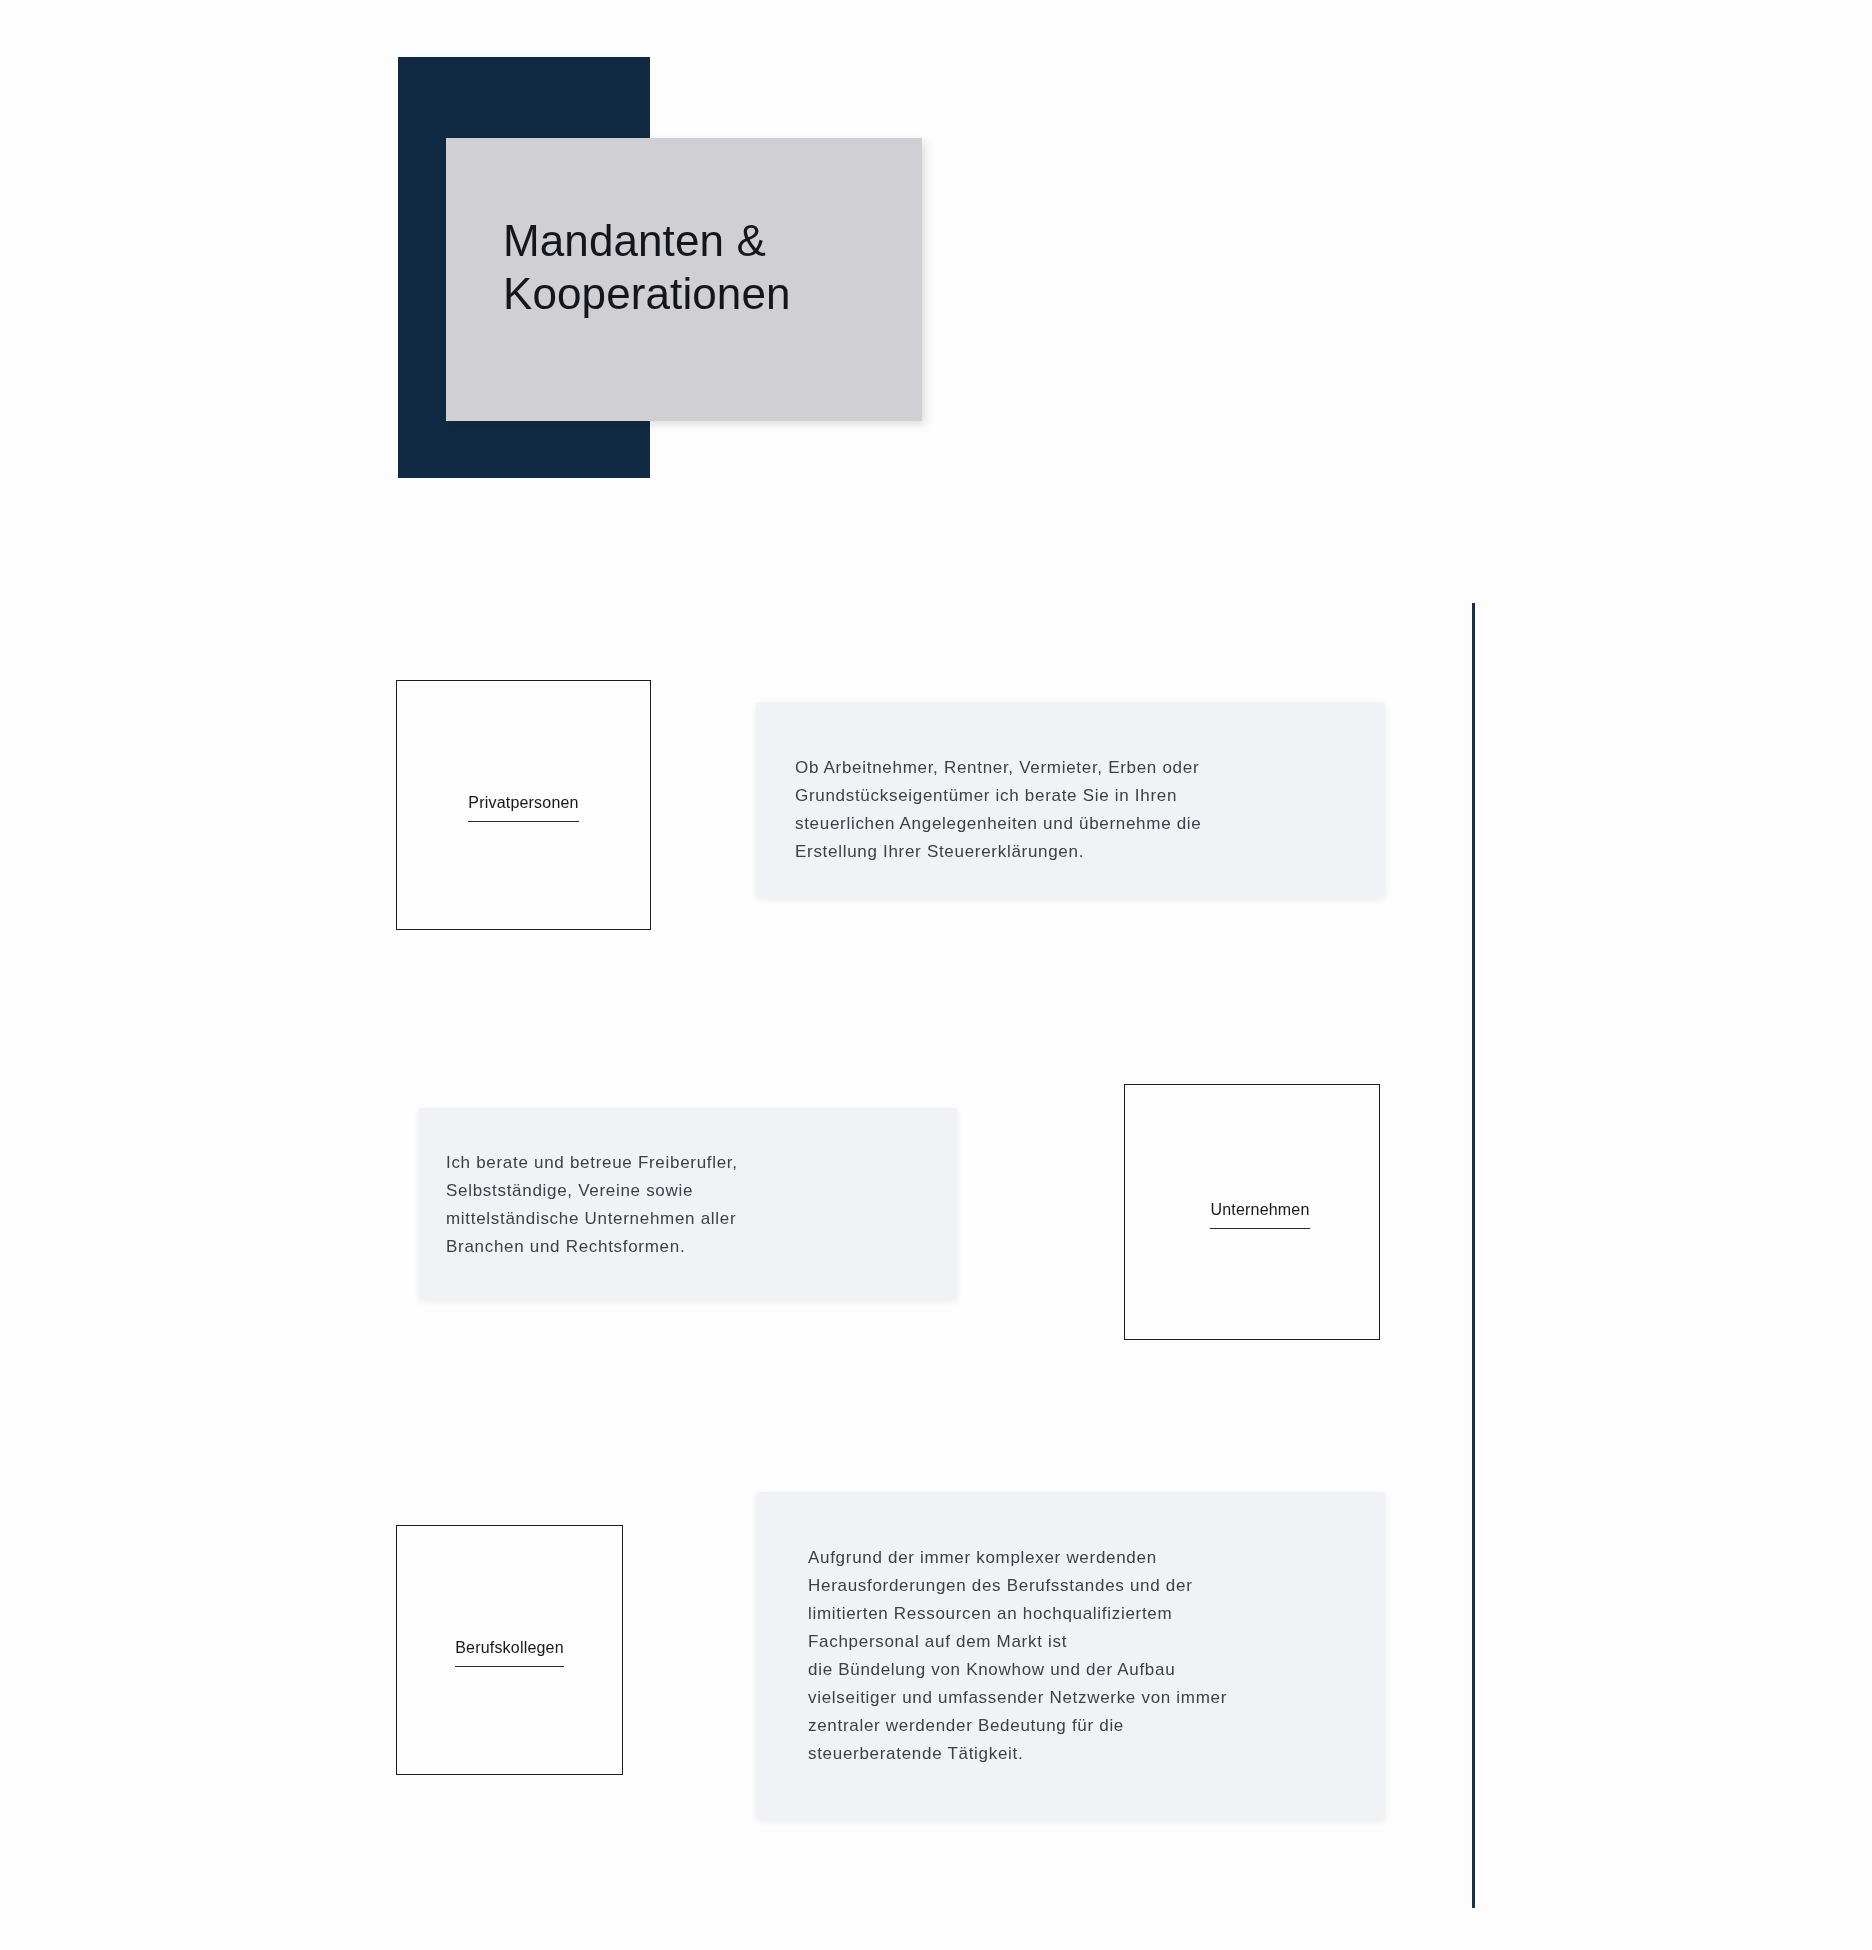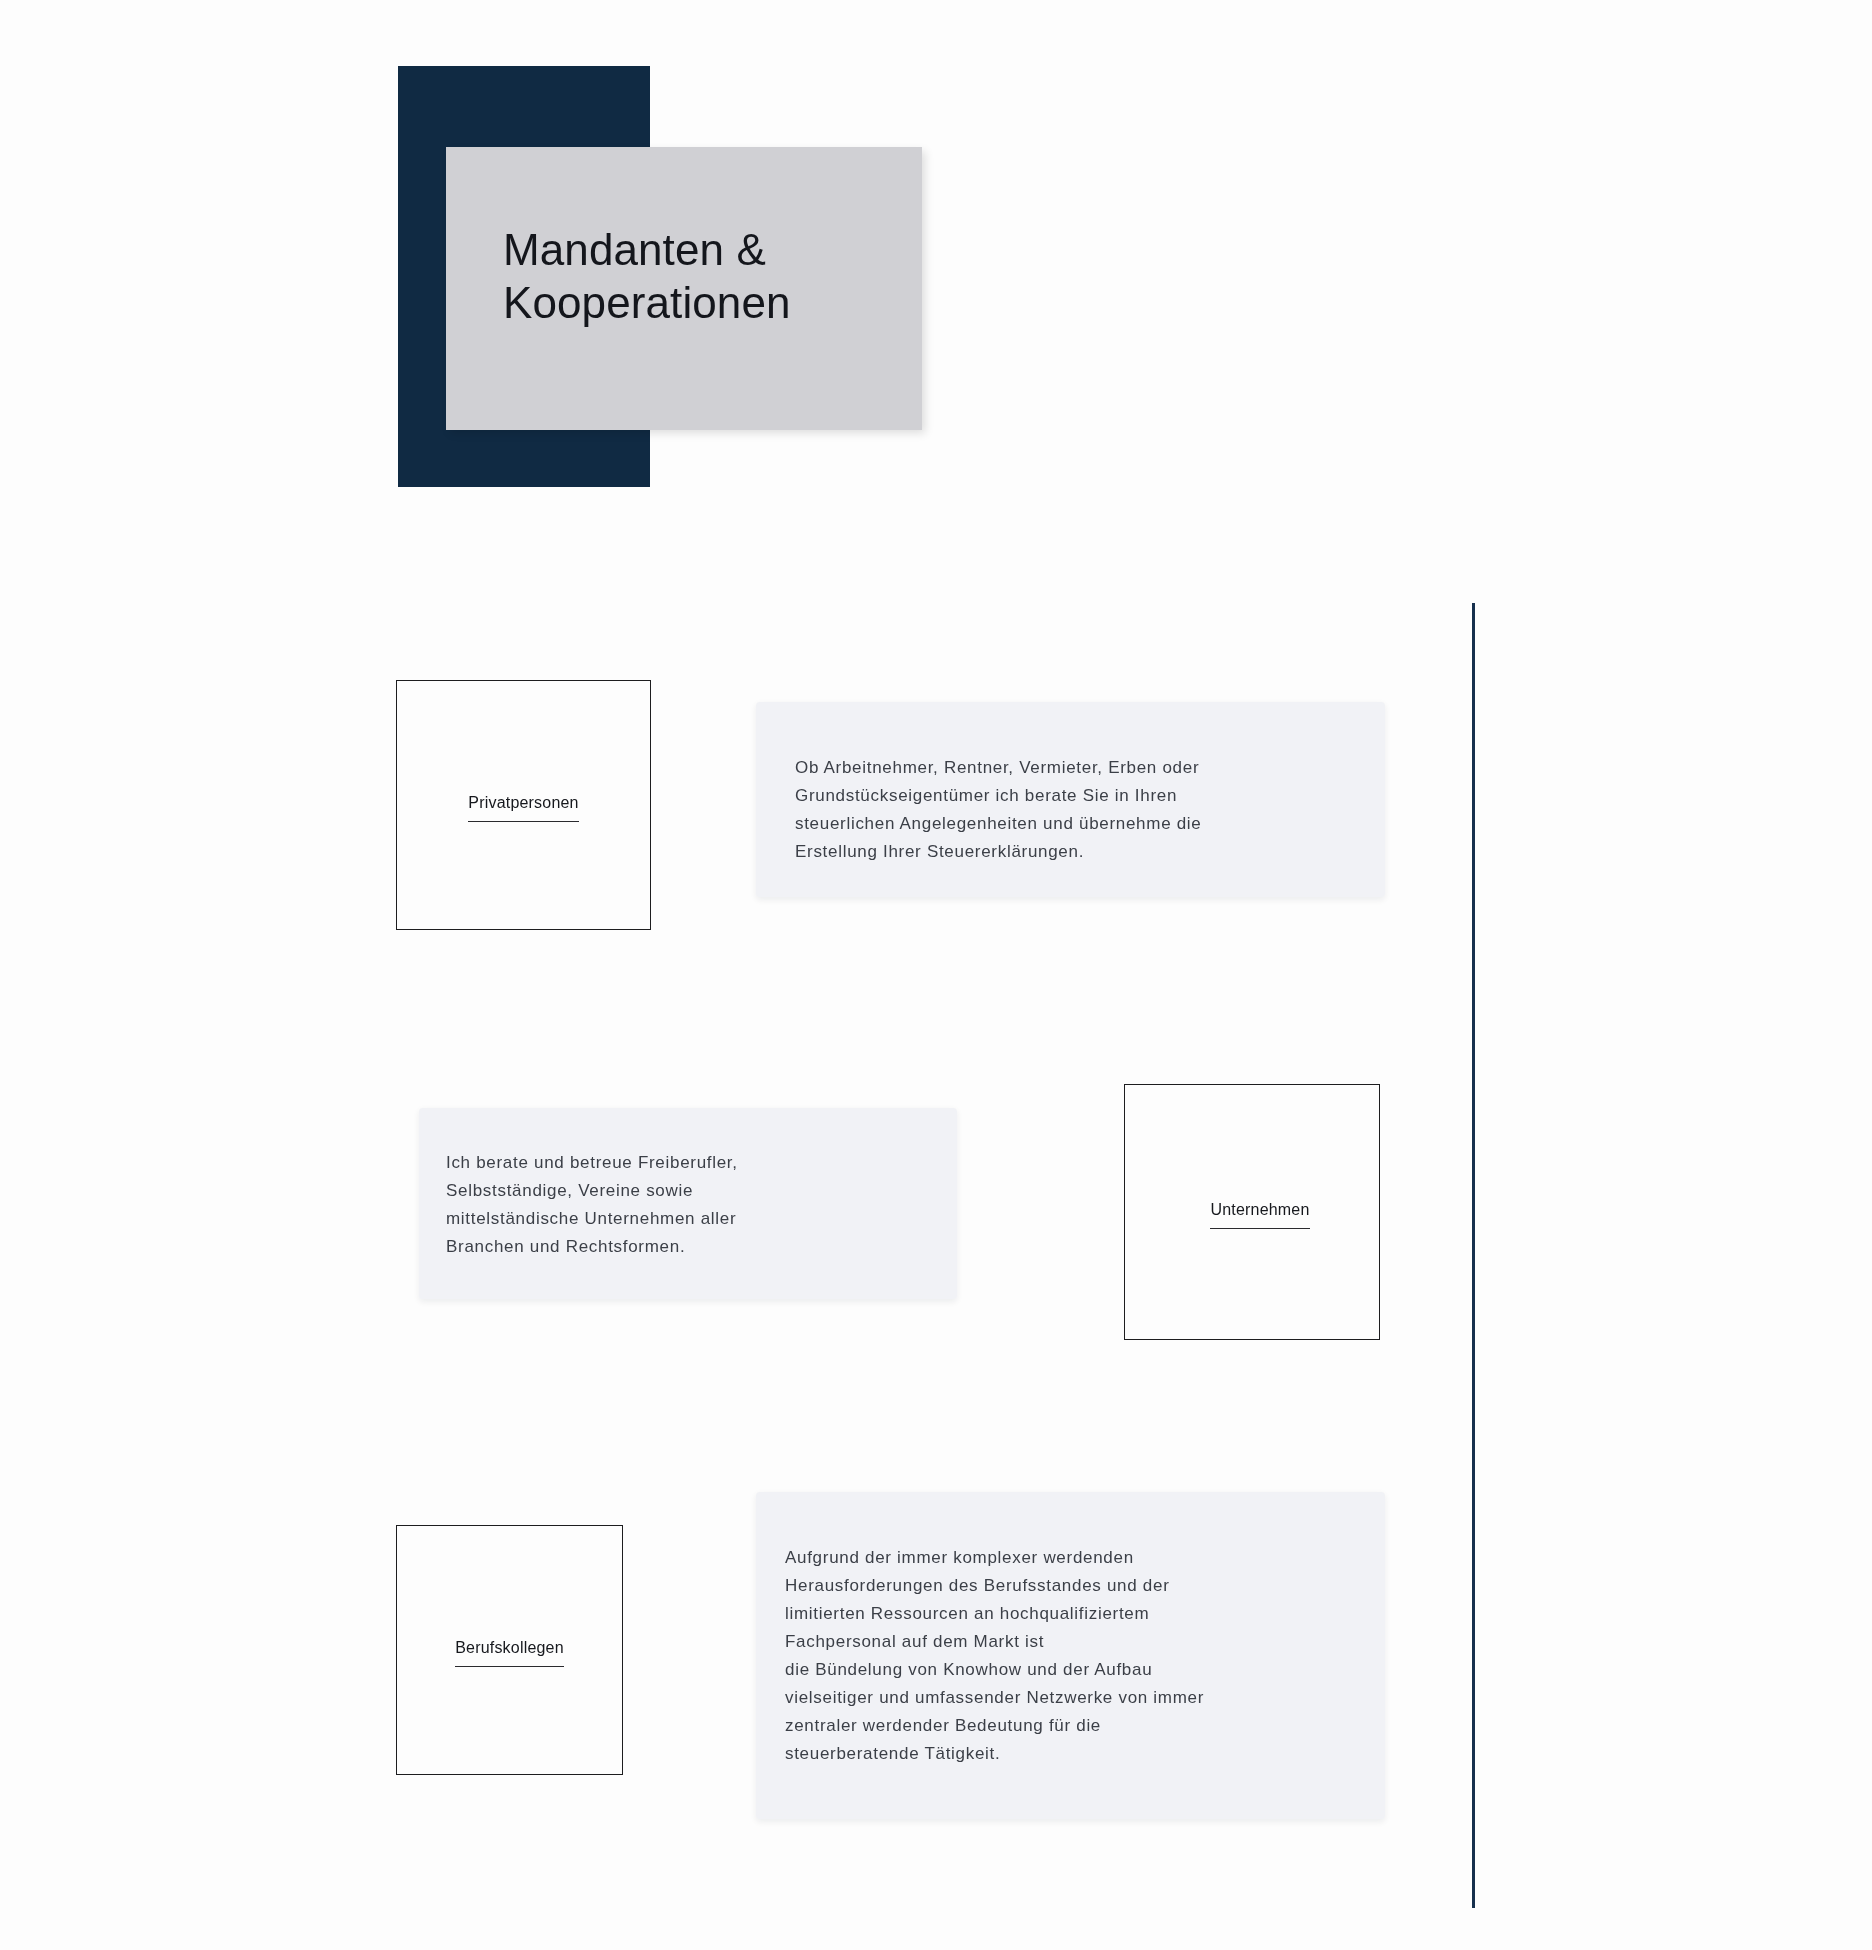--- a/index.html
+++ b/index.html
@@ -12,21 +12,21 @@
 
   body {
     position: relative;
     font-family: "Liberation Sans", "DejaVu Sans", sans-serif;
     overflow: hidden;
   }
 
   
   #hero {
     position: absolute;
-    left: 0; top: 9px;
+    left: 0; top: 0;
     width: 1872px;
     height: 546px;
     text-decoration: underline;
   }
 
   #hero-navy-square {
     position: absolute;
     left: 398px;
     top: 57px;
     width: 252px;
@@ -117,21 +117,21 @@
   #panel-privatpersonen .panel-text { margin-left: 39px; margin-top: 20px; }
 
   #panel-unternehmen {
     left: 419px; top: 1108px; width: 538px; height: 191px;
   }
   #panel-unternehmen .panel-text { margin-left: 27px; margin-top: 2px; }
 
   #panel-berufskollegen {
     left: 756px; top: 1492px; width: 629px; height: 327px;
   }
-  #panel-berufskollegen .panel-text { margin-left: 29px; margin-top: 0px; }
+  #panel-berufskollegen .panel-text { margin-left: 52px; margin-top: 0px; }
 </style>
 </head>
 <body>
 
 <div id="hero">
   <div id="hero-navy-square"></div>
   <div id="hero-gray-card">
     <h1 id="hero-title">Mandanten &amp;
 Kooperationen</h1>
   </div>

